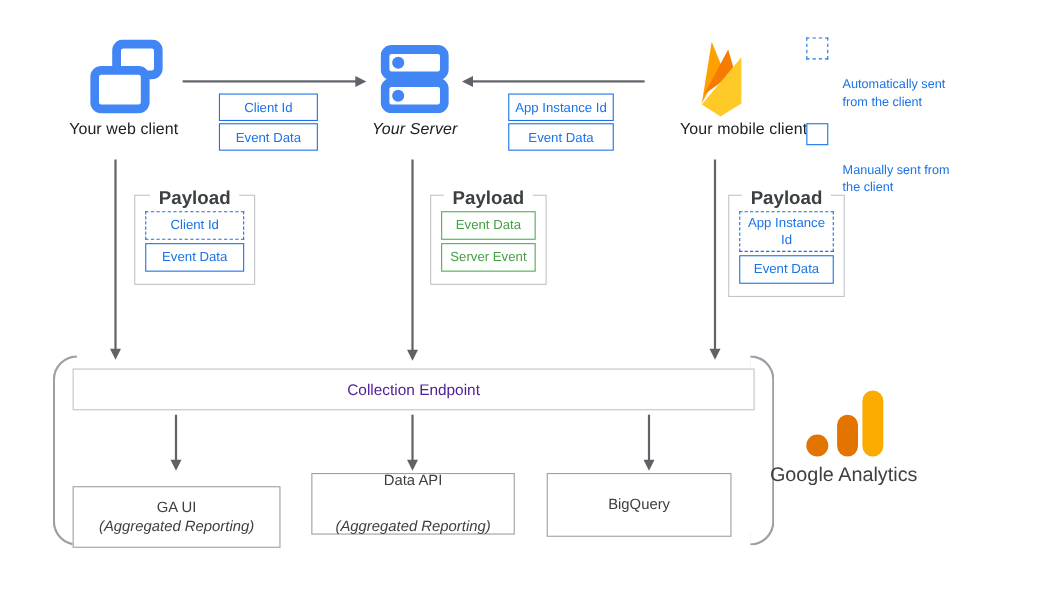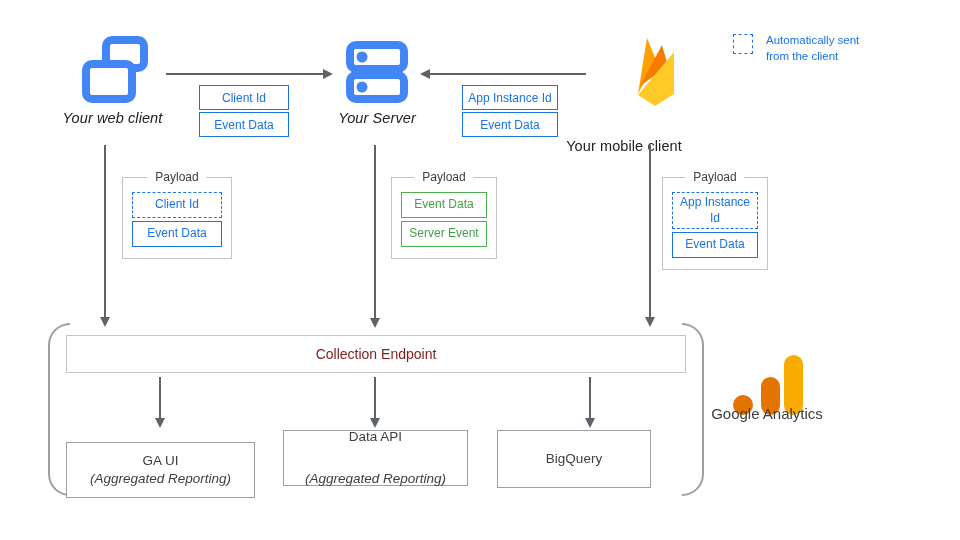--- a/index.html
+++ b/index.html
@@ -26,61 +26,61 @@
     border-top:5px solid transparent; border-bottom:5px solid transparent; border-right:10px solid #5f6368; }
 
   
   .flow-box { position:absolute; background:#fff; border:1.5px solid #1a73e8; color:#1a73e8;
     display:flex; align-items:center; justify-content:center; font-size:12px; }
 
   
   .payload { position:absolute; border:1px solid #c1c4c7; background:#fff;
     display:flex; flex-direction:column; gap:3px; padding:14px 9px 11px 9px; }
   .payload-title { position:absolute; top:-8px; left:50%; transform:translateX(-50%);
-    background:#fff; padding:0 8px; font-size:12px; font-weight:normal; color:#3c4043; white-space:nowrap; }
+    background:#fff; padding:0 8px; font-size:17px; font-weight:bold; color:#3c4043; white-space:nowrap; }
   .pl-item { min-height:26px; display:flex; align-items:center; justify-content:center;
     text-align:center; font-size:12px; line-height:1.3; padding:2px 2px; background:#fff; }
   .dashed-blue { border:1.5px dashed #1a73e8; color:#1a73e8; }
   .solid-blue  { border:1.5px solid #1a73e8; color:#1a73e8; }
   .solid-green { border:1.5px solid #4caf50; color:#43a047; }
 
   
   .legend { position:absolute; left:733px; top:33px; width:180px; }
   .legend-row { display:flex; gap:13px; margin-bottom:10px; align-items:flex-start; }
   .legend-swatch { width:20px; height:20px; flex:0 0 auto; background:#fff; margin-top:1px; }
   .legend-text { font-size:11.5px; line-height:1.35; width:115px; }
-  .legend-text.blue { color:#1a73e8; }
+  .legend-text.blue { color:#1a73e8;margin-top:37px; }
   .legend-text.green { color:#4caf50; }
 
   
   .endpoint { position:absolute; left:66px; top:335px; width:620px; height:38px;
     border:1.5px solid #c1c4c7; background:#fff; display:flex; align-items:center; justify-content:center;
-    font-size:14px; color:#7f1d1d; }
+    font-size:14px; color:#4c1d95; }
   .out-box { position:absolute; border:1px solid #9aa0a6; background:#fff;
     display:flex; flex-direction:column; align-items:center; justify-content:center;
     font-size:13.5px; color:#3c4043; line-height:1.35; text-align:center; padding:4px 6px; }
   .out-sub { font-style:italic; }
   .bracket { position:absolute; top:323px; width:22px; height:173px; }
   .bracket.l { left:48px; border-left:2px solid #9aa0a6; border-top:2px solid #9aa0a6;
     border-bottom:2px solid #9aa0a6; border-radius:22px 0 0 22px; }
   .bracket.r { left:682px; border-right:2px solid #9aa0a6; border-top:2px solid #9aa0a6;
     border-bottom:2px solid #9aa0a6; border-radius:0 22px 22px 0; }
-  .brand-label { position:absolute; left:692px; top:403px; width:150px; text-align:center;
-    font-size:15px; color:#3c4043; line-height:1.45; }
+  .brand-label { position:absolute; left:692px; top:418px; width:150px; text-align:center;
+    font-size:18px; color:#3c4043; line-height:1.45; }
 </style>
 </head>
 <body>
 
 <div class="stage">
 
   <svg class="abs" style="left:82px; top:36px;" width="66" height="68" viewBox="0 0 66 68">
     <rect x="24" y="4" width="38" height="28" rx="6" fill="#fff" stroke="#4285f4" stroke-width="8"></rect>
     <rect x="4" y="28" width="46" height="35" rx="6" fill="#fff" stroke="#4285f4" stroke-width="8"></rect>
   </svg>
-  <div class="node-label" style="left:35px; top:110px; width:155px;font-style:italic;">Your web client</div>
+  <div class="node-label" style="left:35px; top:110px; width:155px;">Your web client</div>
 
   <div class="arrow-h right" style="left:166px; top:73px; width:167px;"></div>
   <div class="flow-box" style="left:199px; top:85px; width:90px; height:25px;">Client Id</div>
   <div class="flow-box" style="left:199px; top:112px; width:90px; height:25px;">Event Data</div>
 
   <svg class="abs" style="left:346px; top:41px;" width="62" height="62" viewBox="0 0 62 62">
     <rect x="4" y="4" width="54" height="24" rx="6" fill="#fff" stroke="#4285f4" stroke-width="8"></rect>
     <circle cx="16" cy="16" r="5.5" fill="#4285f4"></circle>
     <rect x="4" y="34" width="54" height="24" rx="6" fill="#fff" stroke="#4285f4" stroke-width="8"></rect>
     <circle cx="16" cy="46" r="5.5" fill="#4285f4"></circle>
@@ -89,26 +89,30 @@
 
   <div class="arrow-h left" style="left:420px; top:73px; width:166px;"></div>
   <div class="flow-box" style="left:462px; top:85px; width:96px; height:25px;">App Instance Id</div>
   <div class="flow-box" style="left:462px; top:112px; width:96px; height:25px;">Event Data</div>
 
   <svg class="abs" style="left:618px; top:32px;" width="64" height="76" viewBox="0 0 64 76">
     <polygon points="20,62 29,6 38,28" fill="#ffa000"></polygon>
     <polygon points="22,54 44,13 50,34" fill="#f57c00"></polygon>
     <polygon points="20,63 56,20 56,62 37,74" fill="#ffca28"></polygon>
   </svg>
-  <div class="node-label" style="left:559px; top:110px; width:130px;margin-top:28px;">Your mobile client</div>
+  <div class="node-label" style="left:611px; top:110px; width:130px;">Your mobile client</div>
 
   <div class="legend">
     <div class="legend-row">
       <div class="legend-swatch dashed-blue"></div>
       <div class="legend-text blue">Automatically sent from the client</div>
+    </div>
+    <div class="legend-row">
+      <div class="legend-swatch solid-blue"></div>
+      <div class="legend-text blue">Manually sent from the client</div>
     </div>
   </div>
 
   <div class="arrow-v" style="left:104px; top:145px; height:182px;"></div>
   <div class="arrow-v" style="left:374px; top:145px; height:183px;"></div>
   <div class="arrow-v" style="left:649px; top:145px; height:182px;"></div>
 
   <div class="payload" style="left:122px; top:177px; width:110px;">
     <div class="payload-title">Payload</div>
     <div class="pl-item dashed-blue">Client Id</div>
@@ -137,21 +141,21 @@
   <div class="arrow-v" style="left:589px; top:377px; height:51px;"></div>
 
   <div class="out-box" style="left:66px; top:442px; width:189px; height:56px;">
     <div>GA UI</div>
     <div class="out-sub">(Aggregated Reporting)</div>
   </div>
   <div class="out-box" style="left:283px; top:430px; width:185px; height:56px;gap:24px;">
     <div>Data API</div>
     <div class="out-sub">(Aggregated Reporting)</div>
   </div>
-  <div class="out-box" style="left:497px; top:430px; width:154px; height:58px;align-items:center;">
+  <div class="out-box" style="left:497px; top:430px; width:168px; height:58px;align-items:center;">
     <div>BigQuery</div>
   </div>
 
   <svg class="abs" style="left:730px; top:353px;" width="74" height="64" viewBox="0 0 74 64">
     <circle cx="13" cy="52" r="10" fill="#e37400"></circle>
     <rect x="31" y="24" width="19" height="38" rx="9.5" fill="#e37400"></rect>
     <rect x="54" y="2" width="19" height="60" rx="9.5" fill="#f9ab00"></rect>
   </svg>
   <div class="brand-label">
     <div>Google Analytics</div>

